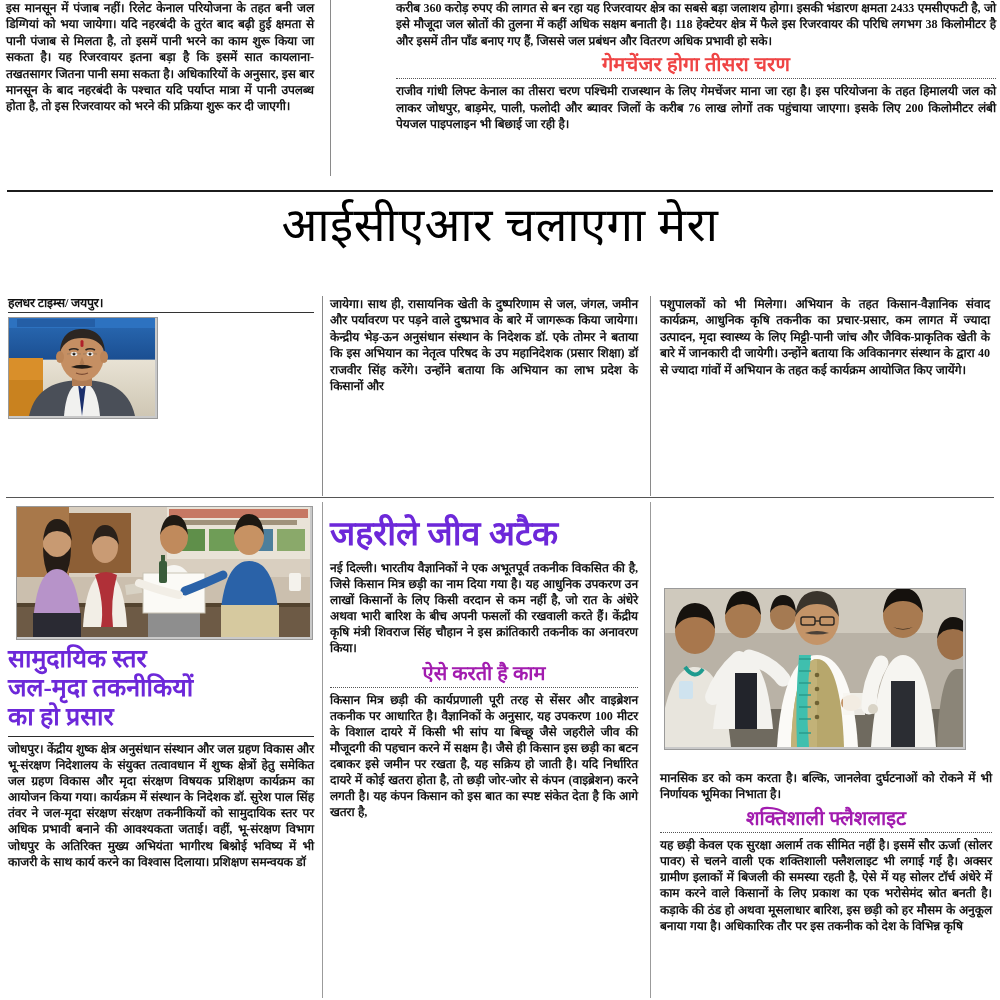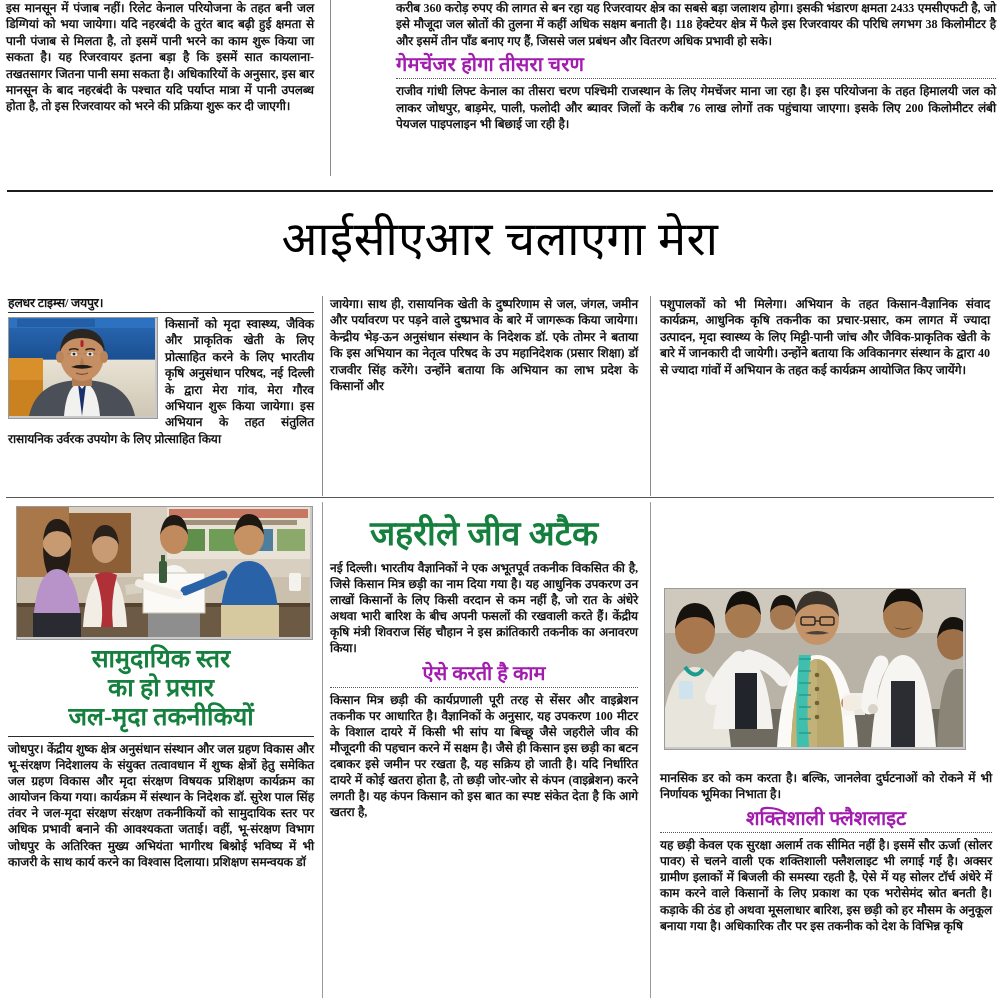--- a/index.html
+++ b/index.html
@@ -30,39 +30,40 @@
     height:0;border-top:1px dotted #555;background:none;
   }
 
   
   .top-area{position:absolute;left:0;top:0;width:1000px;height:186px;}
   .top-left{position:absolute;left:6px;top:0;width:308px;}
   .top-right{position:absolute;left:396px;top:0;width:600px;}
   .vrule{position:absolute;background:#8a8a8a;width:1px;}
 
   .sub-head{
+    text-align:center;
     font-weight:800;
     font-size:20px;
     line-height:24px;
     letter-spacing:0.2px;
-    color:#a21caf;
+    color:#ef4444;
     margin:3px 0 2px 0;
   }
 
   
   .hl-wrap{position:absolute;left:0;top:190px;width:1000px;}
   .hl-rule-top{width:986px;margin:0 auto;height:2px;background:#1c1c1c;}
   .main-hl{
     text-align:center;
     font-weight:400;
     font-size:47px;
     line-height:52px;
     letter-spacing:0.5px;
     color:#000;
-    margin-top:21px;
+    margin-top:7px;
     font-family:"Liberation Serif","DejaVu Serif",serif;
   }
 
   
   .art1{position:absolute;left:0;top:296px;width:840px;height:202px;}
   .a1col{position:absolute;top:0;}
   .a1c1{left:8px;width:306px;}
   .a1c2{left:330px;width:308px;}
   .a1c3{left:660px;width:330px;}
   .byline{
@@ -77,21 +78,21 @@
   .float-photo{float:left;margin:1px 7px 2px 0;}
 
   
   .bottom{position:absolute;left:0;top:500px;width:1000px;height:500px;}
   .bcol{position:absolute;top:0;}
   .bc1{left:8px;width:306px;}
   .bc2{left:330px;width:308px;}
   .bc3{left:660px;width:332px;}
 
   .sec-hl{
-    text-align:center;font-weight:800;color:#15803d;
+    text-align:left;font-weight:800;color:#6d28d9;
     font-size:25px;line-height:29px;letter-spacing:0px;
   }
   .sec-hl.big{font-size:34px;line-height:39px;font-weight:700;}
   .mini-hl{
     text-align:center;font-weight:800;font-size:20px;line-height:24px;
     color:#a21caf;margin:4px 0 2px;
   }
 
   
   .ph-portrait{width:148px;height:100px;border:1px solid #9a9a9a;}
@@ -177,21 +178,20 @@
 
           <path d="M73 39 l-2.5 7 h5 z" fill="#a9754c" opacity="0.75"></path>
           <path d="M62 49 q11 -4.5 22 0 q-11 3.4 -22 0 Z" fill="#231c16"></path>
           <path d="M67 55 q6 2.6 12 0" stroke="#7b4b33" stroke-width="1.2" fill="none"></path>
 
           <ellipse cx="51" cy="39" rx="4" ry="6" fill="#bb8559"></ellipse>
           <ellipse cx="95" cy="39" rx="4" ry="6" fill="#bb8559"></ellipse>
         </svg>
       </div>
 
-      <div class="body-text lead">किसानों को मृदा स्वास्थ्य, जैविक और प्राकृतिक खेती के लिए प्रोत्साहित करने के लिए भारतीय कृषि अनुसंधान परिषद, नई दिल्ली के द्वारा मेरा गांव, मेरा गौरव अभियान शुरू किया जायेगा। इस अभियान के तहत संतुलित रासायनिक उर्वरक उपयोग के लिए प्रोत्साहित किया</div>
     </div>
 
     <div class="vrule" style="left:322px;top:0;height:200px;"></div>
 
     <div class="a1col a1c2 body-text">जायेगा। साथ ही, रासायनिक खेती के दुष्परिणाम से जल, जंगल, जमीन और पर्यावरण पर पड़ने वाले दुष्प्रभाव के बारे में जागरूक किया जायेगा। केन्द्रीय भेड़-ऊन अनुसंधान संस्थान के निदेशक डॉ. एके तोमर ने बताया कि इस अभियान का नेतृत्व परिषद के उप महानिदेशक (प्रसार शिक्षा) डॉ राजवीर सिंह करेंगे। उन्होंने बताया कि अभियान का लाभ प्रदेश के किसानों और</div>
 
     <div class="vrule" style="left:650px;top:0;height:200px;"></div>
 
     <div class="a1col a1c3 body-text">पशुपालकों को भी मिलेगा। अभियान के तहत किसान-वैज्ञानिक संवाद कार्यक्रम, आधुनिक कृषि तकनीक का प्रचार-प्रसार, कम लागत में ज्यादा उत्पादन, मृदा स्वास्थ्य के लिए मिट्टी-पानी जांच और जैविक-प्राकृतिक खेती के बारे में जानकारी दी जायेगी। उन्होंने बताया कि अविकानगर संस्थान के द्वारा 40 से ज्यादा गांवों में अभियान के तहत कई कार्यक्रम आयोजित किए जायेंगे।</div>
   </div>
@@ -250,22 +250,22 @@
           <path d="M122 76 q22 8 40 12" stroke="#f2eee6" stroke-width="8" fill="none" stroke-linecap="round"></path>
 
           <rect x="142" y="54" width="8" height="22" rx="2" fill="#3a5c3a"></rect>
           <rect x="144" y="48" width="4" height="8" fill="#3a5c3a"></rect>
 
           <rect x="272" y="66" width="12" height="18" rx="2" fill="#f4f2ec"></rect>
         </svg>
       </div>
 
       <div class="sec-hl">सामुदायिक स्तर</div>
+      <div class="sec-hl">जल-मृदा तकनीकियों</div>
       <div class="sec-hl">का हो प्रसार</div>
-      <div class="sec-hl">जल-मृदा तकनीकियों</div>
 
       <div class="rule" style="margin:5px 0 4px;"></div>
 
       <div class="body-text tight lead">जोधपुर। केंद्रीय शुष्क क्षेत्र अनुसंधान संस्थान और जल ग्रहण विकास और भू-संरक्षण निदेशालय के संयुक्त तत्वावधान में शुष्क क्षेत्रों हेतु समेकित जल ग्रहण विकास और मृदा संरक्षण विषयक प्रशिक्षण कार्यक्रम का आयोजन किया गया। कार्यक्रम में संस्थान के निदेशक डॉ. सुरेश पाल सिंह तंवर ने जल-मृदा संरक्षण संरक्षण तकनीकियों को सामुदायिक स्तर पर अधिक प्रभावी बनाने की आवश्यकता जताई। वहीं, भू-संरक्षण विभाग जोधपुर के अतिरिक्त मुख्य अभियंता भागीरथ बिश्नोई भविष्य में भी काजरी के साथ कार्य करने का विश्वास दिलाया। प्रशिक्षण समन्वयक डॉ</div>
     </div>
 
     <div class="sep-v" style="left:322px;top:2px;height:496px;"></div>
 
     <div class="bcol bc2">
       <div class="sec-hl big" style="margin-top:14px;">जहरीले जीव अटैक</div>

